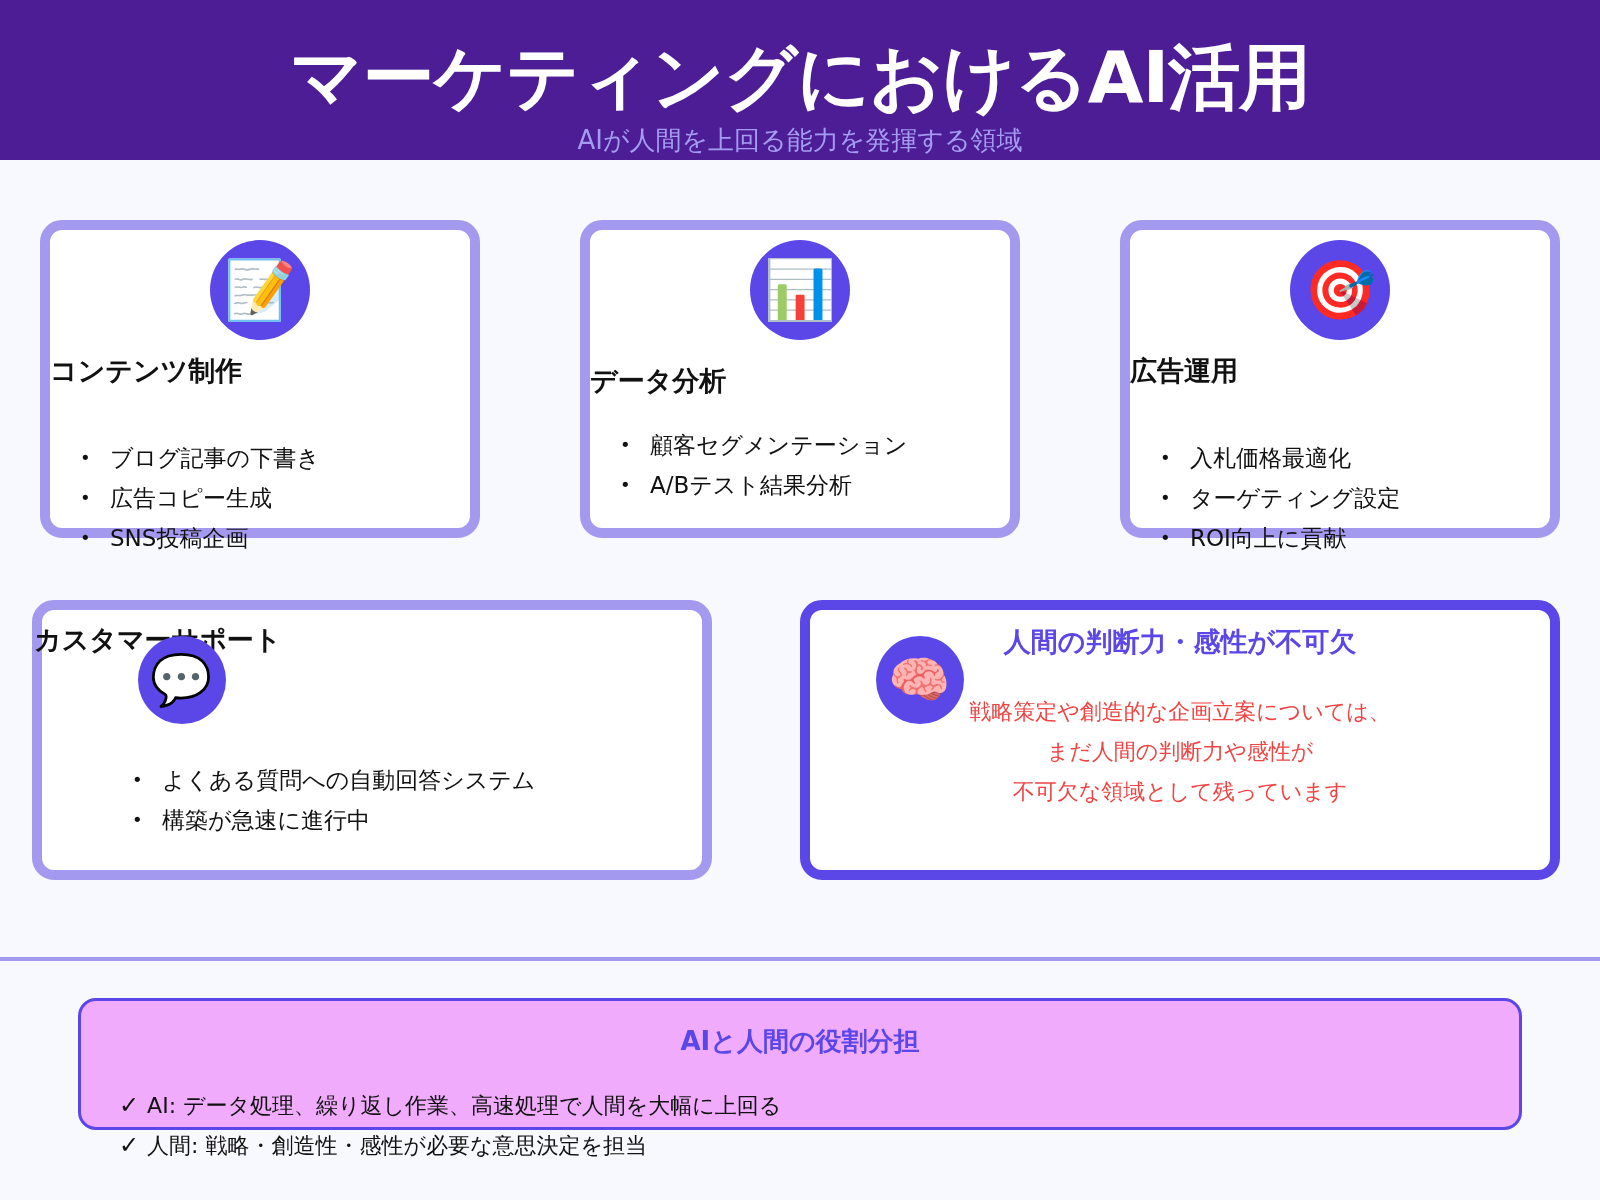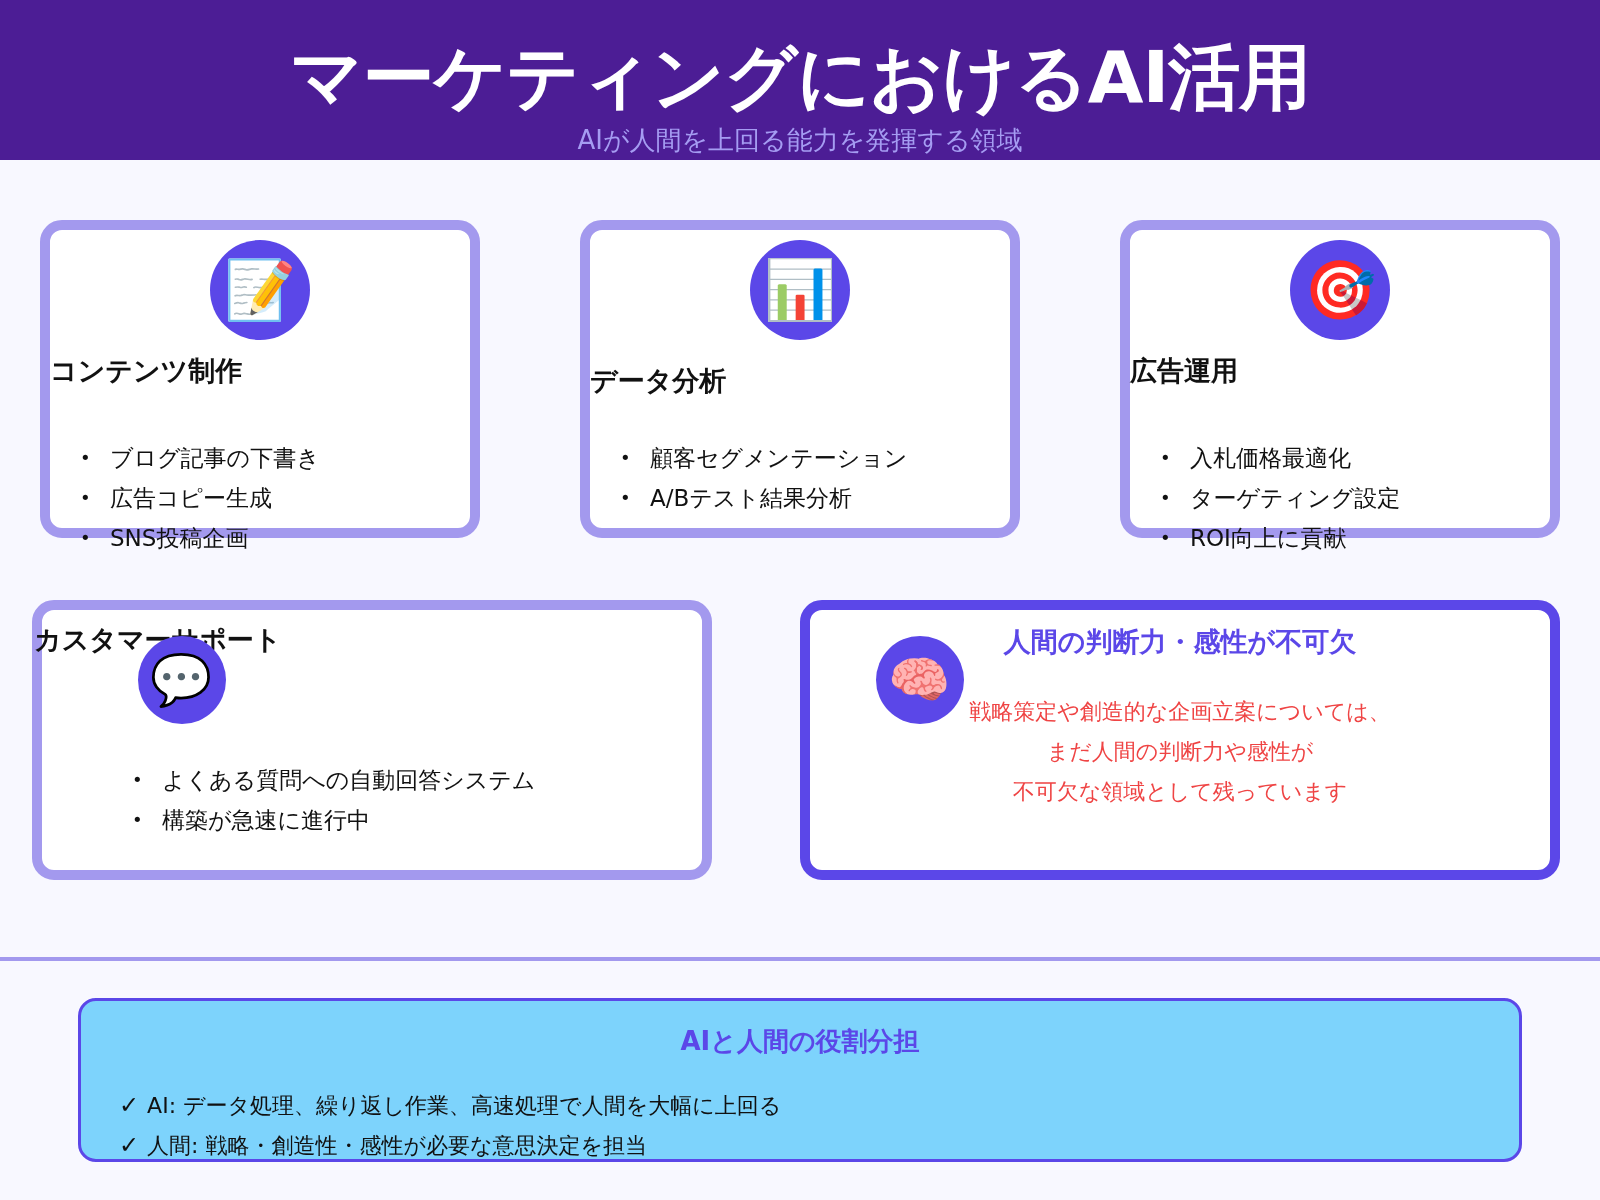--- a/index.html
+++ b/index.html
@@ -58,23 +58,23 @@
     }
     .note-body {
       position: absolute; left: 0; right: 0; text-align: center;
       font-size: 22px; line-height: 40px; color: #ef4444;
     }
     .divider {
       position: absolute; left: 0; top: 957px; width: 1600px; height: 4px;
       background: #a399ee;
     }
     .summary {
-      position: absolute; left: 78px; top: 998px; width: 1444px; height: 164px;
+      position: absolute; left: 78px; top: 998px; width: 1444px; height: 132px;
       border: 3px solid #5b47e8; border-radius: 18px;
-      background: #7dd3fc;
+      background: #f0abfc;
     }
     .summary .summary-title {
       position: absolute; left: 0; right: 0; top: 20px; text-align: center;
       font-size: 26px; font-weight: bold; color: #5b47e8; line-height: 40px;
     }
     .summary .summary-item {
       position: absolute; left: 38px; font-size: 22px; color: #111;
       line-height: 40px; white-space: nowrap;
     }
     .summary .check { font-size: 24px; margin-right: 8px; }
@@ -93,21 +93,21 @@
   <ul class="bullets" style="left:30px; top:168px;">
     <li>ブログ記事の下書き</li>
     <li>広告コピー生成</li>
     <li>SNS投稿企画</li>
   </ul>
 </div>
 
 <div class="card" style="left:580px; top:220px; width:440px; height:318px;">
   <div class="icon-circle" style="left:160px; top:10px;">📊</div>
   <div class="card-title" style="top:131px;">データ分析</div>
-  <ul class="bullets" style="left:30px; top:168px;">
+  <ul class="bullets" style="left:30px; top:155px;">
     <li>顧客セグメンテーション</li>
     <li>A/Bテスト結果分析</li>
   </ul>
 </div>
 
 <div class="card" style="left:1120px; top:220px; width:440px; height:318px;">
   <div class="icon-circle" style="left:160px; top:10px;">🎯</div>
   <div class="card-title" style="top:121px;">広告運用</div>
   <ul class="bullets" style="left:30px; top:168px;">
     <li>入札価格最適化</li>

